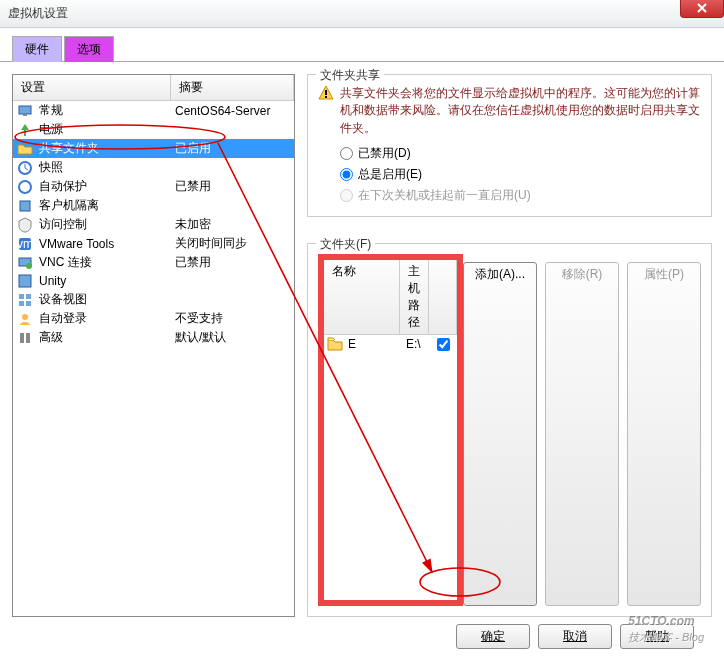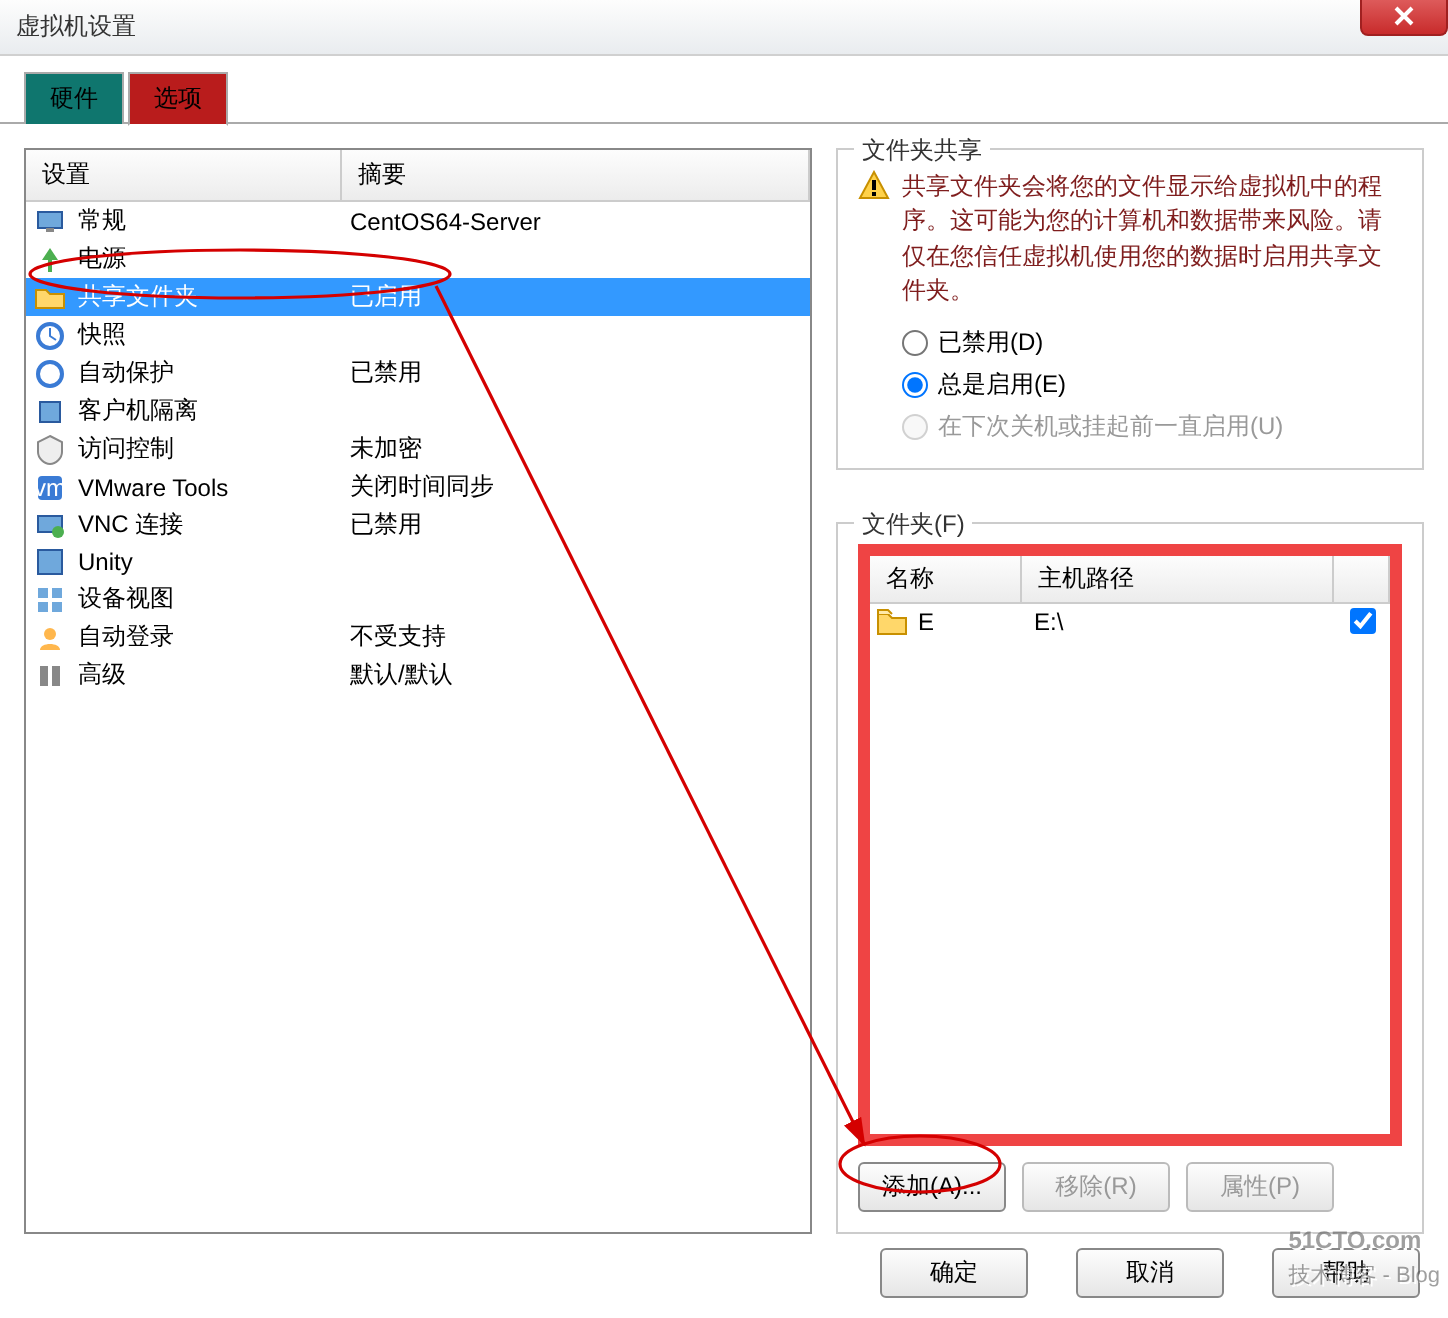--- a/index.html
+++ b/index.html
@@ -3,22 +3,22 @@
 <meta charset="utf-8">
 <style>
 * { box-sizing: border-box; margin: 0; padding: 0; font-family: "Microsoft YaHei", "SimSun", sans-serif; font-size: 12px; }
 body { background: #fff; width: 724px; height: 659px; position: relative; overflow: hidden; }
 
 .titlebar { height: 28px; background: linear-gradient(#fdfdfd, #e9ecef); border-bottom: 1px solid #d0d0d0; display: flex; align-items: center; padding: 0 8px; position: relative; }
 .titlebar .title { color: #333; }
 .close-btn { position: absolute; right: 0; top: -2px; width: 44px; height: 20px; background: linear-gradient(#e06060, #c82b2b); border: 1px solid #a02020; border-top: none; border-radius: 0 0 4px 4px; display: flex; align-items: center; justify-content: center; color: #fff; font-weight: bold; }
 
 .tabs { display: flex; padding: 8px 12px 0 12px; gap: 2px; }
-.tab { padding: 4px 12px; border: 1px solid #aaa; border-bottom: none; background: #0f766e; cursor: pointer; }
-.tab.active { background: #b91c1c; position: relative; z-index: 2; border-bottom: 1px solid #fff; margin-bottom: -1px; }
+.tab { padding: 4px 12px; border: 1px solid #aaa; border-bottom: none; background: #c4b5fd; cursor: pointer; }
+.tab.active { background: #d946ef; position: relative; z-index: 2; border-bottom: 1px solid #fff; margin-bottom: -1px; }
 
 .content { display: flex; padding: 0 12px 12px 12px; gap: 12px; border-top: 1px solid #aaa; margin-top: -1px; padding-top: 12px; height: 568px; }
 
 .left-panel { width: 394px; border: 1px solid #888; background: #fff; display: flex; flex-direction: column; }
 .list-header { display: flex; background: linear-gradient(#fdfdfd, #ececec); border-bottom: 1px solid #ccc; }
 .list-header .col { padding: 4px 8px; border-right: 1px solid #ccc; }
 .col-setting { width: 158px; }
 .col-summary { flex: 1; }
 .list { flex: 1; overflow: auto; }
 .row { display: flex; align-items: center; padding: 1px 0; cursor: default; }
@@ -31,39 +31,39 @@
 .right-panel { flex: 1; display: flex; flex-direction: column; gap: 26px; }
 .fieldset { border: 1px solid #ccc; padding: 10px; position: relative; }
 .fieldset .legend { position: absolute; top: -8px; left: 8px; background: #fff; padding: 0 4px; color: #333; }
 .warning { display: flex; gap: 6px; margin-bottom: 6px; }
 .warning .warn-icon { width: 16px; height: 16px; flex-shrink: 0; }
 .warning .text { line-height: 1.45; color: #7f1d1d; }
 .radio-row { display: flex; align-items: center; gap: 5px; padding: 2px 0 2px 22px; }
 .radio-row input { margin: 0; }
 .radio-row.disabled { color: #999; }
 
-.folders-fieldset { flex: 1; display: flex; flex-direction: column; }
+.folders-fieldset { flex: 1; display: flex; flex-direction: row; }
 .folder-table { border: 6px solid #ef4444; flex: 1; background: #fff; display: flex; flex-direction: column; }
 .folder-table .ft-header { display: flex; background: linear-gradient(#fdfdfd, #ececec); border-bottom: 1px solid #ccc; }
 .folder-table .ft-header .fcol { padding: 3px 8px; border-right: 1px solid #ccc; }
 .fcol-name { width: 76px; }
 .fcol-path { flex: 1; }
 .fcol-chk { width: 28px; }
 .folder-row { display: flex; align-items: center; padding: 2px 0; }
 .folder-row .ficon { width: 22px; display: flex; justify-content: center; }
 .folder-row .fname-val { width: 54px; padding-left: 2px; }
 .folder-row .fpath-val { flex: 1; padding-left: 6px; }
 .folder-row .fchk { width: 28px; display: flex; justify-content: center; }
 
 .btn-row { display: flex; gap: 8px; justify-content: flex-start; margin-top: 8px; }
 .btn { padding: 3px 10px; border: 1px solid #888; background: linear-gradient(#fdfdfd, #e6e6e6); border-radius: 3px; cursor: pointer; min-width: 74px; text-align: center; }
 .btn.disabled { color: #999; border-color: #bbb; }
 
-.bottom-bar { position: absolute; bottom: 10px; right: 14px; display: flex; gap: 24px; }
-.watermark { position: absolute; right: 4px; bottom: 14px; color: rgba(80,80,80,0.55); font-size: 20px; font-weight: bold; pointer-events: none; text-shadow: 1px 1px 0 #fff; }
+.bottom-bar { position: absolute; bottom: 10px; right: 30px; display: flex; gap: 8px; text-decoration: underline; }
+.watermark { position: absolute; right: 20px; bottom: 14px; color: rgba(80,80,80,0.55); font-size: 20px; font-weight: bold; font-style: italic; pointer-events: none; text-shadow: 1px 1px 0 #fff; }
 .watermark .sub { font-size: 11px; display: block; text-align: right; font-weight: normal; }
 
 svg.annot { position: absolute; top: 0; left: 0; pointer-events: none; }
 </style>
 </head>
 <body>
 
 <div class="titlebar">
   <span class="title">虚拟机设置</span>
   <div class="close-btn">

